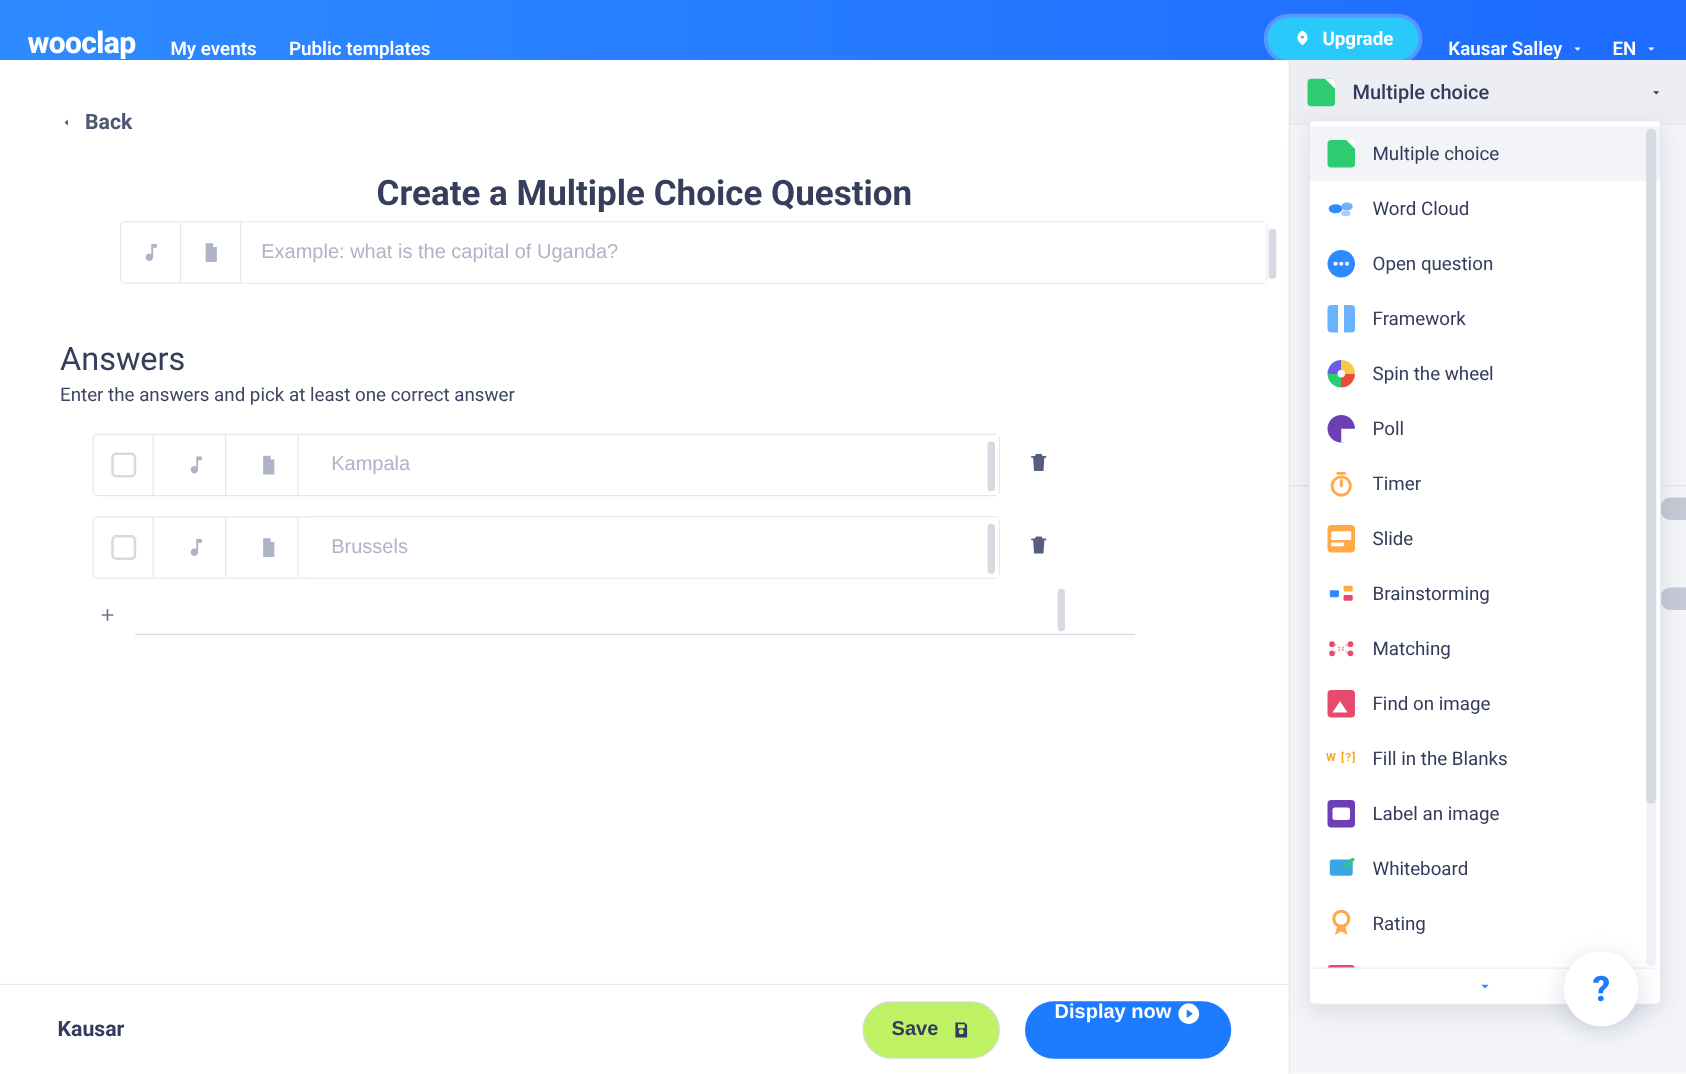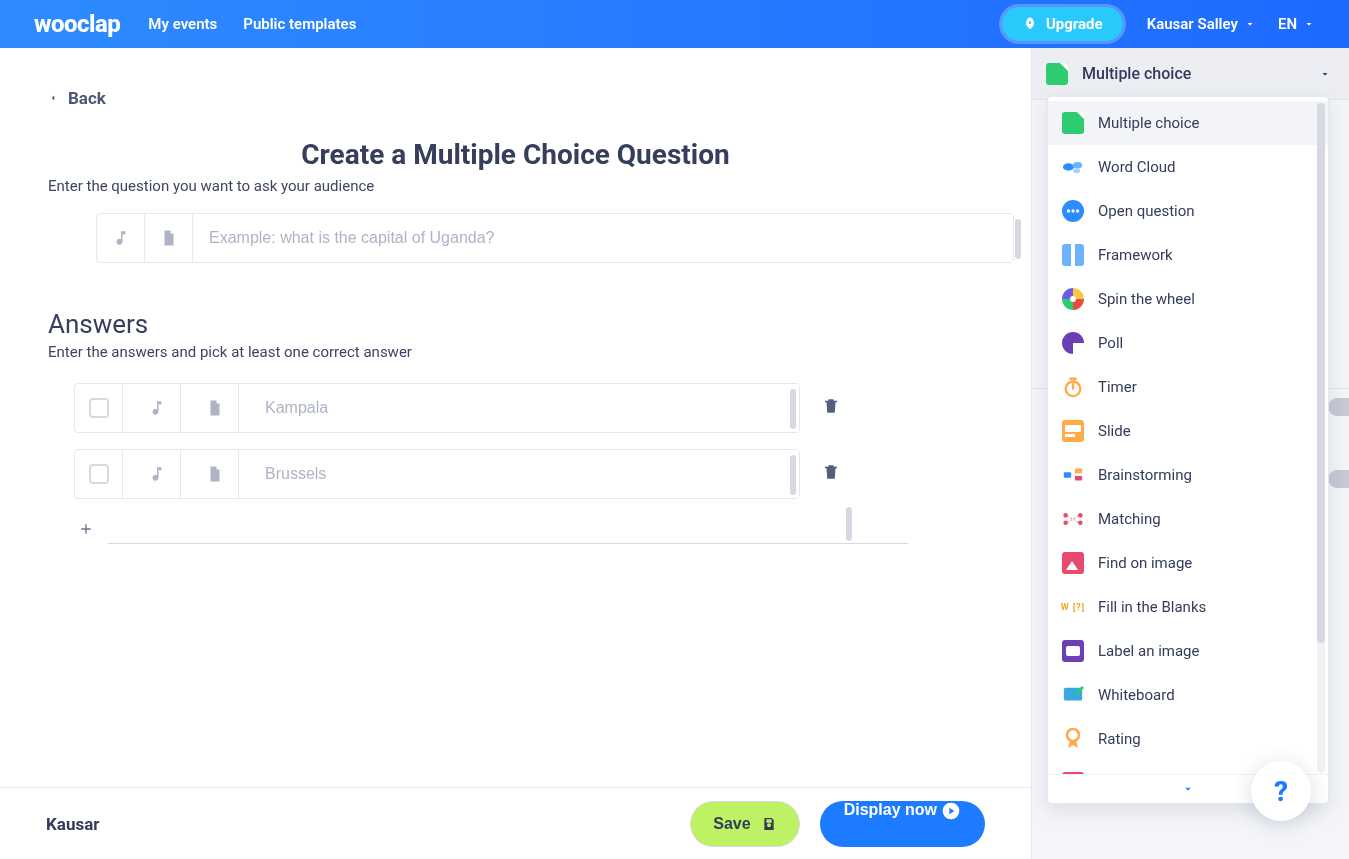--- a/index.html
+++ b/index.html
@@ -11,22 +11,22 @@
     overflow: hidden;
     position: relative;
     color: #333b5c;
   }
 
   
   .navbar {
     height: 48px;
     background: linear-gradient(90deg, #2e8bff 0%, #1d6bff 100%);
     display: flex;
-    align-items: center;
-    padding: 0 34px;
+    align-items: flex-end;
+    padding: 0 22px;
     color: #fff;
     font-weight: 600;
   }
   .logo { font-size: 24px; font-weight: 800; letter-spacing: -0.5px; margin-right: 28px; }
   .nav-link { font-size: 15px; margin-right: 26px; cursor: pointer; }
   .nav-spacer { flex: 1; }
   .upgrade-btn {
     background: #2ac9fb;
     border-radius: 22px;
     padding: 8px 20px;
@@ -207,21 +207,20 @@
   <div class="editor">
 
     <div class="back-link">
       <svg width="10" height="14" viewBox="0 0 24 24" fill="#4d5675">
           <path d="M15 6l-6 6 6 6z"></path>
         </svg>
       <span>Back</span>
     </div>
 
     <h1 class="page-title">Create a Multiple Choice Question</h1>
-    <div class="page-subtitle">Enter the question you want to ask your audience</div>
 
     <div class="question-row">
       <div class="icon-btn">
         <svg width="18" height="18" viewBox="0 0 24 24" fill="#aeb4c6">
             <path d="M12 3v10.55A4 4 0 1014 17V7h4V3h-6z"></path>
           </svg>
       </div>
       <div class="icon-btn">
         <svg width="18" height="18" viewBox="0 0 24 24" fill="#aeb4c6">
             <path d="M6 2h8l4 4v16H6V2zm8 0v4h4"></path>

